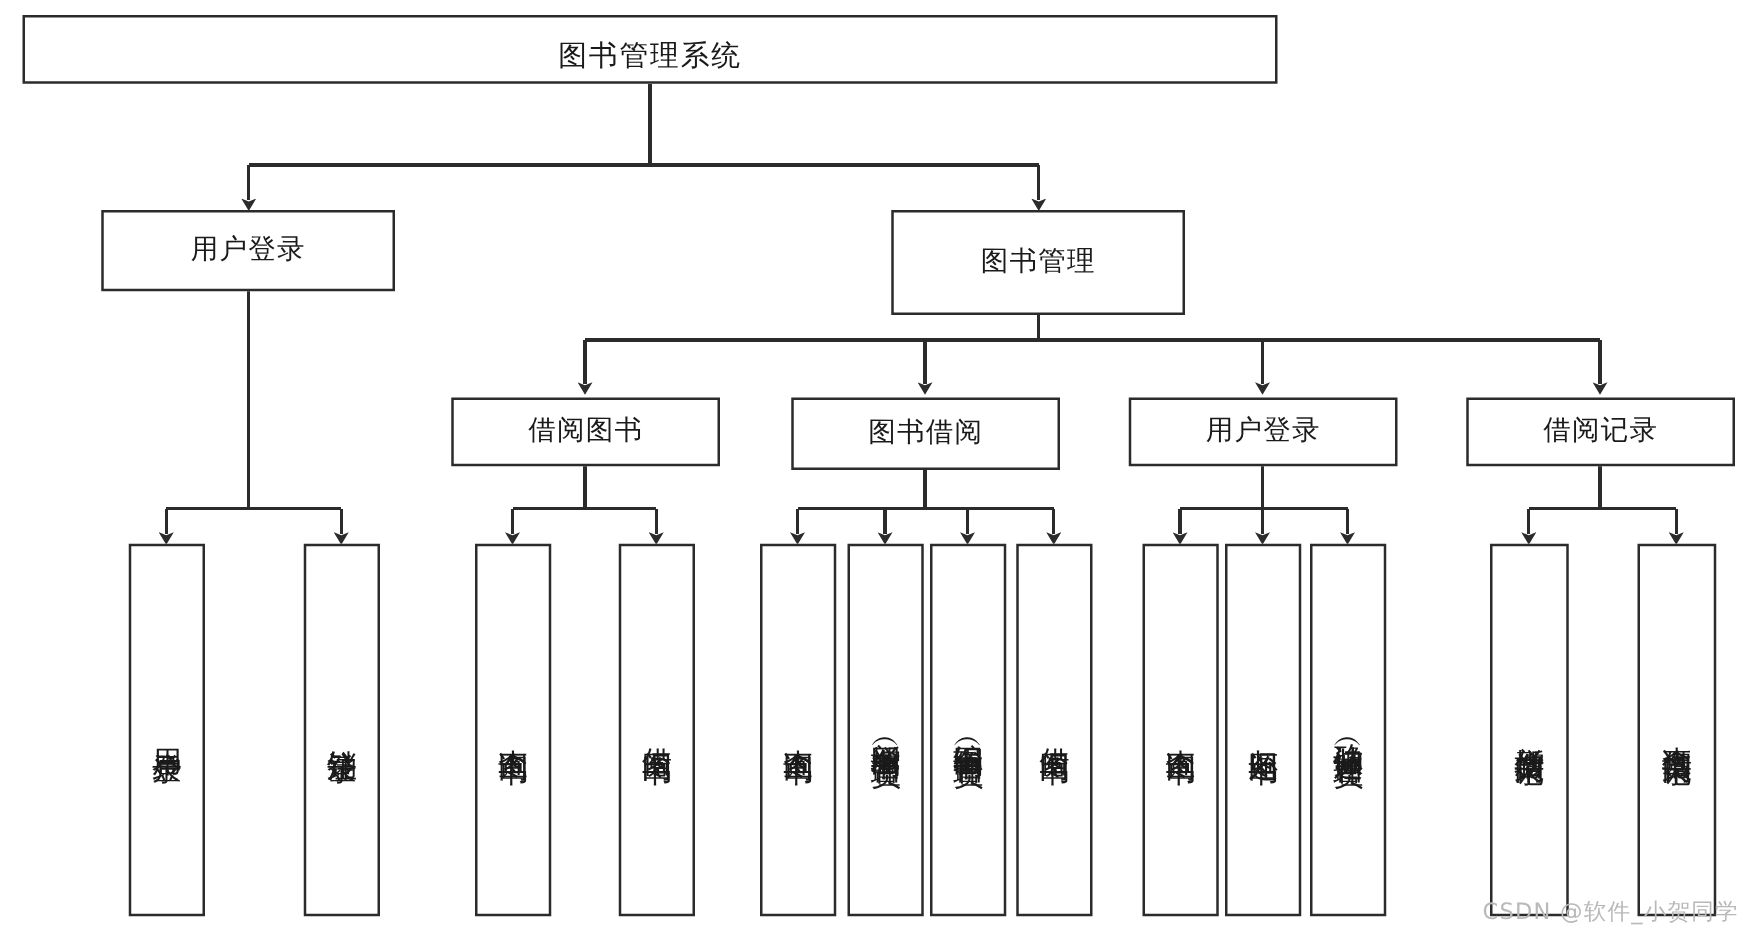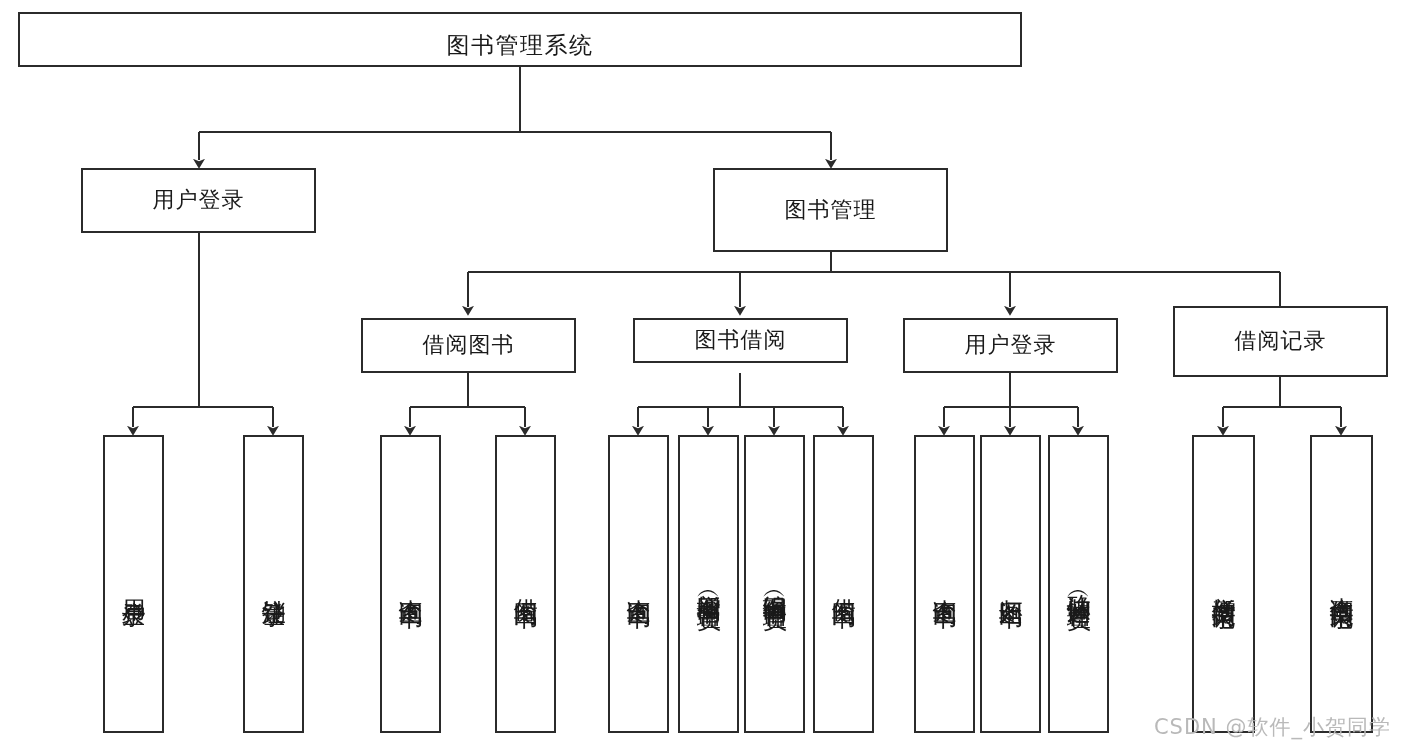--- a/index.html
+++ b/index.html
@@ -41,21 +41,21 @@
     writing-mode:vertical-rl;
     text-orientation:upright;
     font-size:24px;
     line-height:1.18;
     letter-spacing:2px;
   }
   .watermark{
     position:absolute;
     right:14px;
     bottom:6px;
-    font-size:21px;
+    font-size:18px;
     color:#b9b9b9;
     letter-spacing:1px;
     white-space:nowrap;
     pointer-events:none;
   }
 </style>
 </head>
 <body>
 
 <svg id="diagram" viewBox="0 0 1405 747" xmlns="http://www.w3.org/2000/svg">
@@ -117,29 +117,29 @@
 </div>
 
 <div class="node horiz" style="left:713px;top:168px;width:235px;height:84px;">
   <span class="lbl">图书管理</span>
 </div>
 
 <div class="node horiz" style="left:361px;top:318px;width:215px;height:55px;">
   <span class="lbl">借阅图书</span>
 </div>
 
-<div class="node horiz" style="left:633px;top:318px;width:215px;height:45px;">
+<div class="node horiz" style="left:633px;top:318px;width:215px;height:58px;">
   <span class="lbl">图书借阅</span>
 </div>
 
 <div class="node horiz" style="left:903px;top:318px;width:215px;height:55px;">
   <span class="lbl">用户登录</span>
 </div>
 
-<div class="node horiz" style="left:1173px;top:306px;width:215px;height:71px;">
+<div class="node horiz" style="left:1173px;top:318px;width:215px;height:55px;">
   <span class="lbl">借阅记录</span>
 </div>
 
 <div class="node vert" style="left:103px;top:435px;width:61px;height:298px;">
   <span class="lbl">用户登录</span>
 </div>
 <div class="node vert" style="left:243px;top:435px;width:61px;height:298px;">
   <span class="lbl">注销登录</span>
 </div>
 

